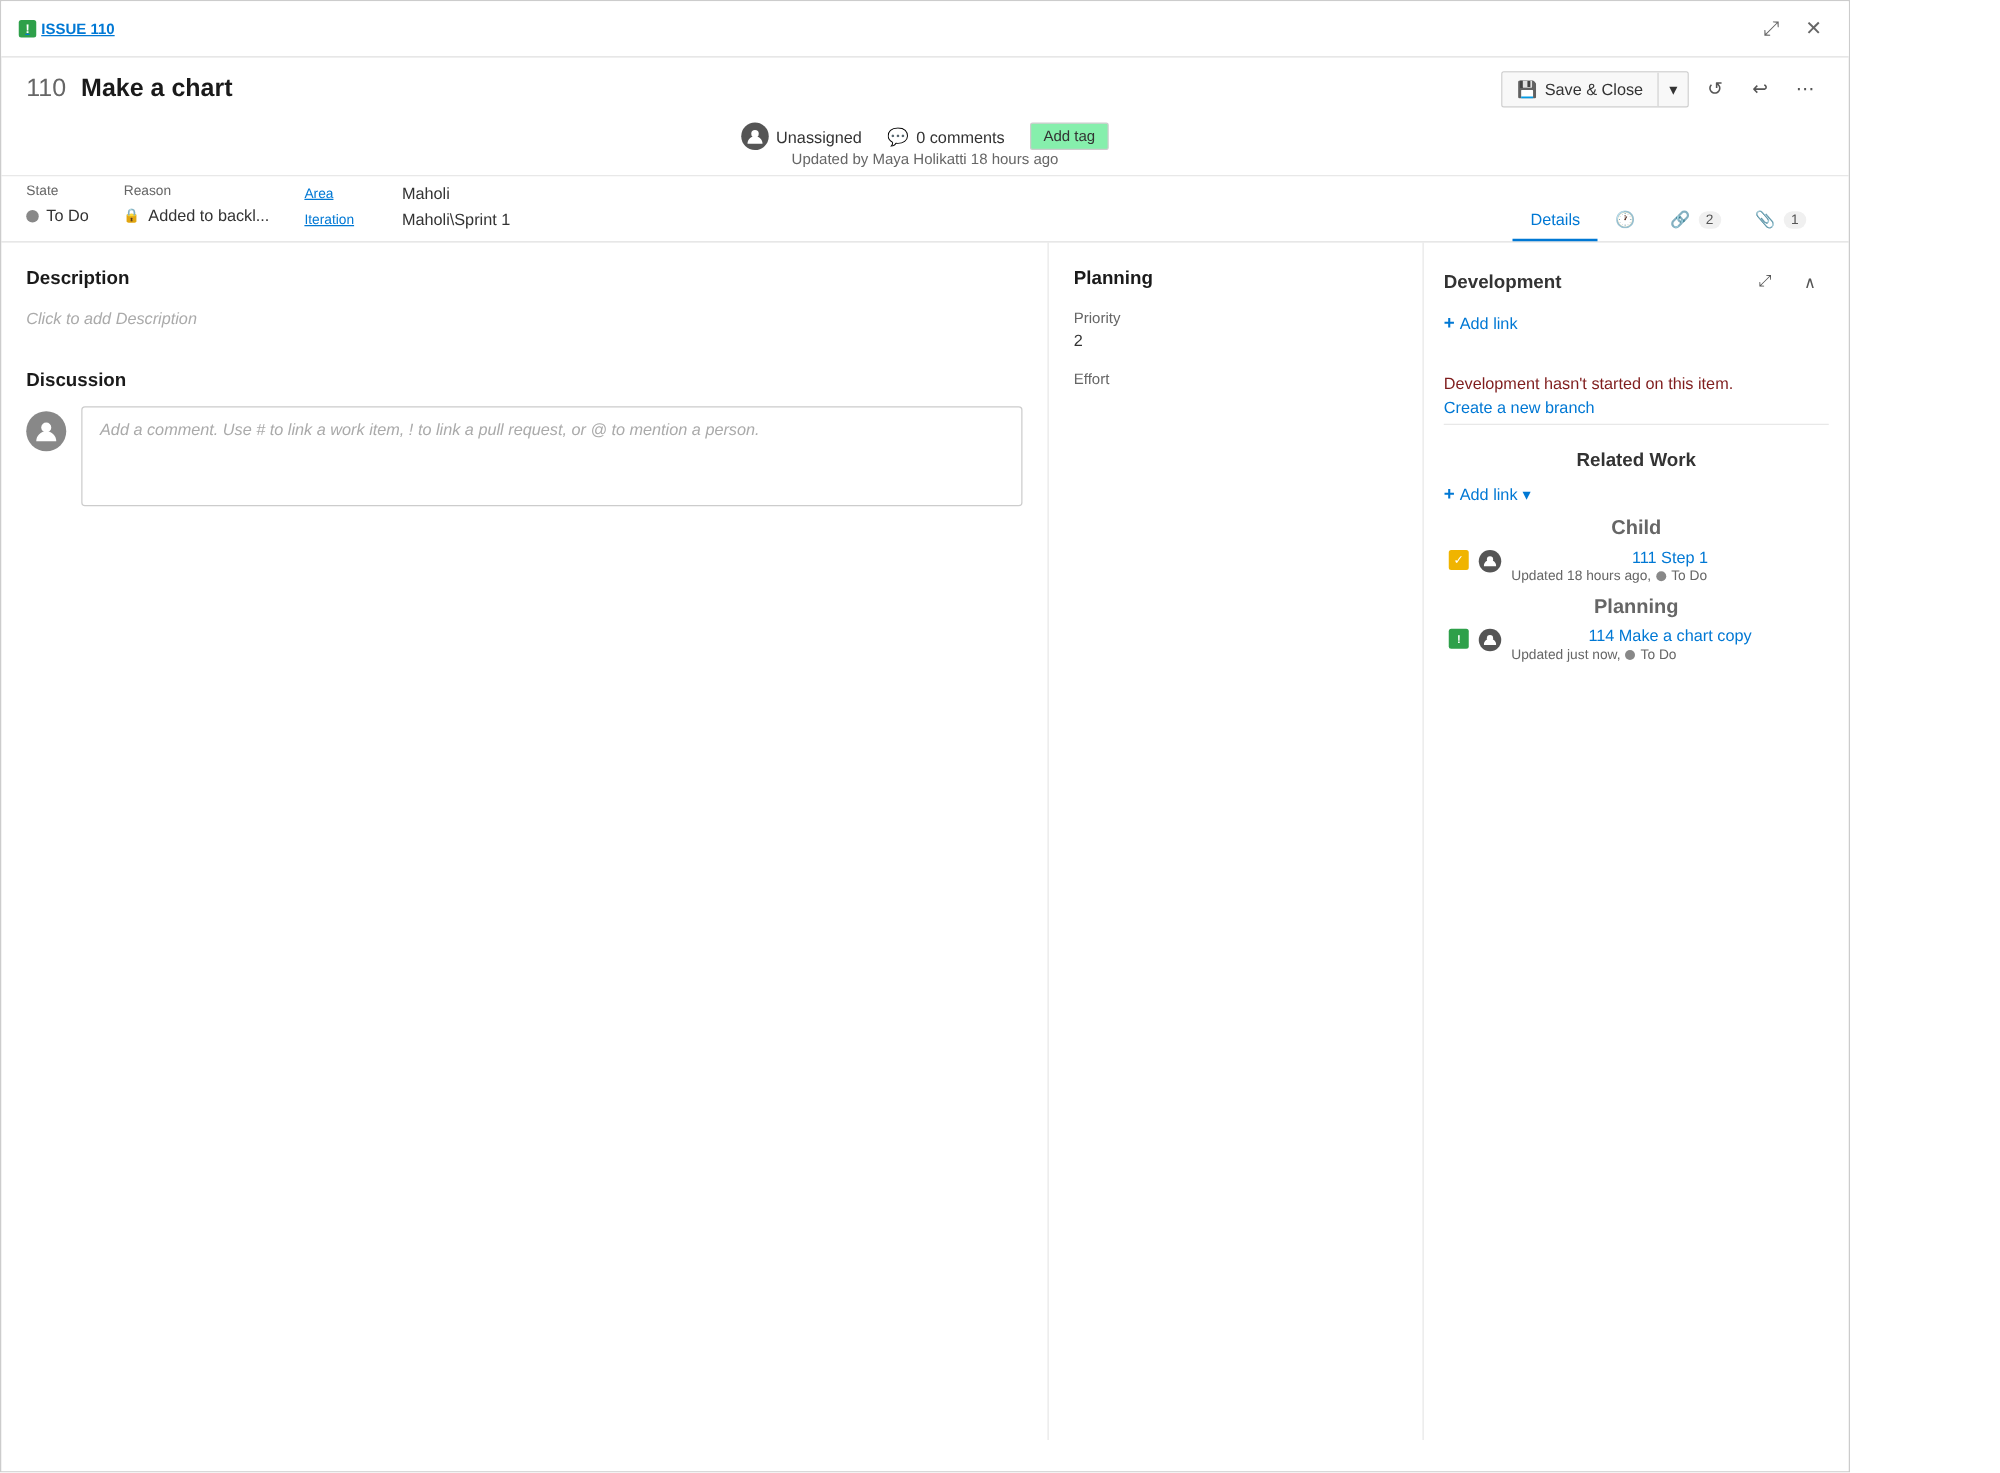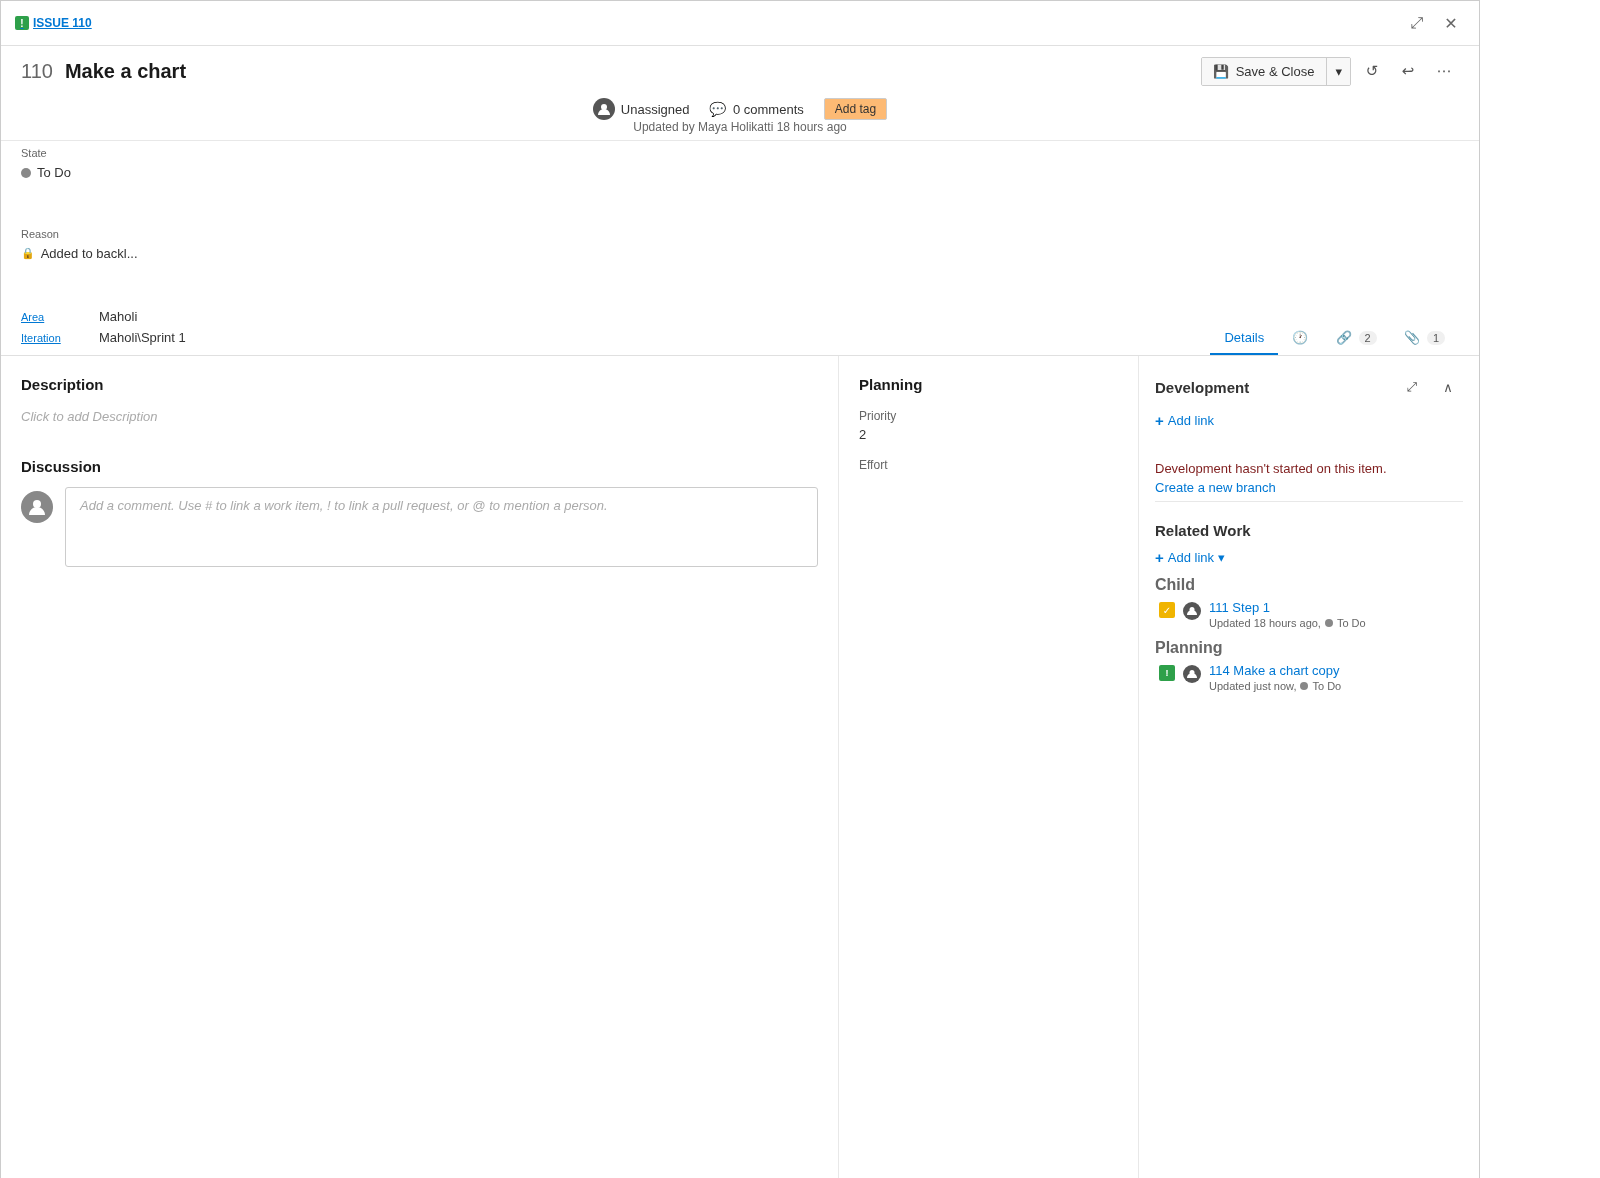--- a/index.html
+++ b/index.html
@@ -26,25 +26,25 @@
     .save-close-main { background: #f8f8f8; padding: 6px 12px; cursor: pointer; font-size: 13px; display: flex; align-items: center; gap: 6px; border-right: 1px solid #ccc; }
     .save-close-arrow { background: #f8f8f8; padding: 6px 8px; cursor: pointer; }
     .icon-btn { width: 30px; height: 30px; display: flex; align-items: center; justify-content: center; cursor: pointer; border-radius: 2px; color: #555; font-size: 15px; }
 
     
     .meta-bar { display: flex; align-items: center; justify-content: space-between; padding: 6px 20px; border-bottom: 1px solid #e8e8e8; flex-direction: column; }
     .meta-left { display: flex; align-items: center; gap: 20px; }
     .meta-item { display: flex; align-items: center; gap: 6px; font-size: 13px; }
     .avatar-circle { width: 22px; height: 22px; border-radius: 50%; background: #555; display: flex; align-items: center; justify-content: center; color: #fff; font-size: 10px; }
     .comment-icon { color: #555; font-size: 14px; }
-    .add-tag-btn { border: 1px solid #ccc; padding: 3px 10px; border-radius: 2px; cursor: pointer; font-size: 12px; color: #333; background: #fdba74; }
+    .add-tag-btn { border: 1px solid #ccc; padding: 3px 10px; border-radius: 2px; cursor: pointer; font-size: 12px; color: #333; background: #86efac; }
     .meta-right { font-size: 12px; color: #666; }
 
     
-    .state-bar { display: flex; align-items: flex-start; padding: 6px 20px 10px 20px; border-bottom: 1px solid #e8e8e8; gap: 48px; flex-direction: column; }
+    .state-bar { display: flex; align-items: flex-start; padding: 6px 20px 10px 20px; border-bottom: 1px solid #e8e8e8; gap: 28px; }
     .state-value { display: flex; align-items: center; gap: 6px; font-size: 13px; }
     .state-dot { width: 10px; height: 10px; border-radius: 50%; background: #888; display: inline-block; }
     .lock-icon { font-size: 11px; color: #666; }
     .area-label { font-size: 11px; color: #0078d4; text-decoration: underline; cursor: pointer; min-width: 70px; }
 
     
     .details-tabs { display: flex; align-items: center; gap: 0; border-bottom: 1px solid #e0e0e0; padding: 0 20px; justify-content: flex-end; }
     .details-tab { padding: 8px 14px; cursor: pointer; font-size: 13px; color: #555; border-bottom: 2px solid transparent; display: flex; align-items: center; gap: 6px; }
     .details-tab.active { color: #0078d4; border-bottom: 2px solid #0078d4; }
     .tab-badge { background: #f0f0f0; border-radius: 10px; padding: 1px 6px; font-size: 11px; }
@@ -70,21 +70,21 @@
 
     
     .right-panel { width: 340px; padding: 16px; overflow-y: auto; }
     .dev-header { display: flex; align-items: center; justify-content: space-between; margin-bottom: 10px; }
     .dev-title { font-size: 15px; font-weight: 600; }
     .dev-header-icons { display: flex; gap: 6px; }
     .add-link-btn { display: flex; align-items: center; gap: 4px; color: #0078d4; cursor: pointer; font-size: 13px; margin-bottom: 8px; }
     .plus-icon { font-size: 15px; font-weight: bold; }
     .dev-note { font-size: 13px; color: #7f1d1d; margin-bottom: 4px; margin-top: 32px; }
     .create-branch-link { color: #0078d4; cursor: pointer; font-size: 13px; text-decoration: none; }
-    .related-work-section { margin-top: 20px; }
+    .related-work-section { margin-top: 20px; text-align: center; }
     .related-work-title { font-size: 15px; font-weight: 600; margin-bottom: 10px; }
     .related-section-label { font-size: 16px; color: #666; font-weight: 600; margin: 10px 0 6px 0; }
     .work-item-row { display: flex; align-items: flex-start; gap: 8px; margin-bottom: 10px; padding-left: 4px; }
     .work-item-checkbox { width: 16px; height: 16px; border: 2px solid #f0b400; background: #f0b400; border-radius: 2px; display: flex; align-items: center; justify-content: center; flex-shrink: 0; margin-top: 2px; }
     .work-item-checkbox::after { content: '✓'; color: #fff; font-size: 10px; }
     .work-item-icon-green { width: 16px; height: 16px; background: #2ea04a; border-radius: 2px; display: flex; align-items: center; justify-content: center; flex-shrink: 0; margin-top: 2px; }
     .work-item-icon-green::after { content: '!'; color: #fff; font-size: 9px; font-weight: bold; }
     .work-item-avatar { width: 18px; height: 18px; border-radius: 50%; background: #555; display: flex; align-items: center; justify-content: center; color: #fff; font-size: 8px; flex-shrink: 0; margin-top: 2px; }
     .work-item-info { flex: 1; }
     .work-item-link { color: #0078d4; cursor: pointer; font-size: 13px; text-decoration: none; }

